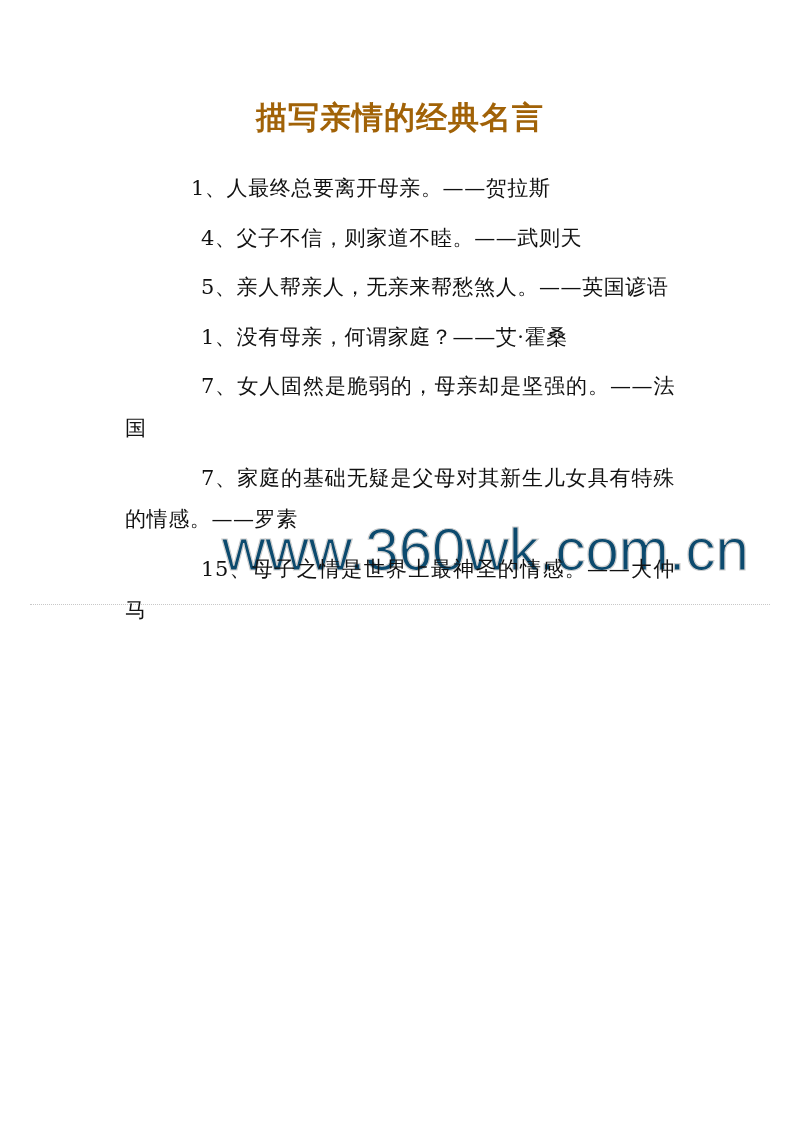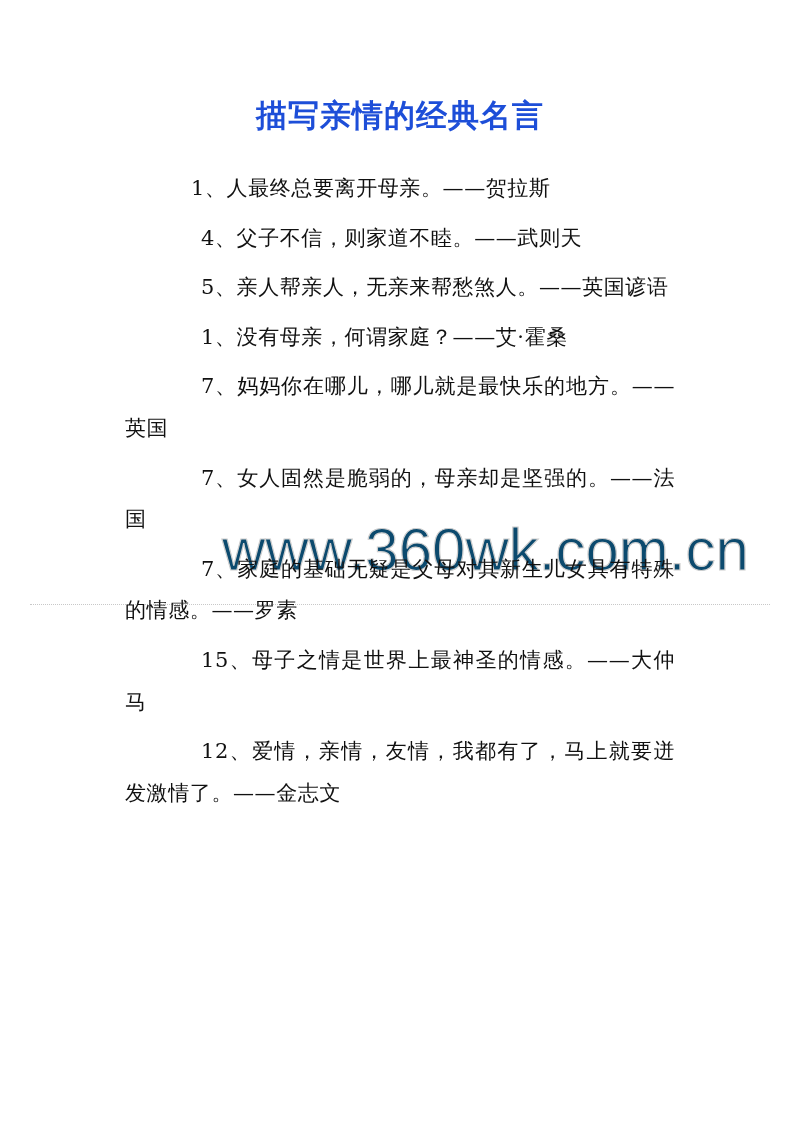--- a/index.html
+++ b/index.html
@@ -20,25 +20,25 @@
       left: 0; top: 0;
       width: 800px;
       height: 1132px;
     }
     .title {
       position: absolute;
       top: 96px;
       left: 0;
       width: 800px;
       text-align: center;
-      font-family: Liberation Mono, monospace;
+      font-family: Liberation Sans, sans-serif;
       font-weight: bold;
       font-size: 31px;
       letter-spacing: 1px;
-      color: #1d4ed8;
+      color: #a16207;
       line-height: 44px;
     }
     .body-text {
       position: absolute;
       top: 160px;
       left: 117px;
       width: 566px;
       font-size: 21px;
       line-height: 41.6px;
     }
@@ -84,20 +84,18 @@
   <div class="watermark">www.360wk.com.cn</div>
   <div class="divider"></div>
 
   <div class="title">描写亲情的经典名言</div>
 
   <div class="body-text">
     <p class="para first">1、人最终总要离开母亲。——贺拉斯</p>
     <p class="para">4、父子不信，则家道不睦。——武则天</p>
     <p class="para">5、亲人帮亲人，无亲来帮愁煞人。——英国谚语</p>
     <p class="para">1、没有母亲，何谓家庭？——艾·霍桑</p>
-    <p class="para">7、妈妈你在哪儿，哪儿就是最快乐的地方。——英国</p>
     <p class="para">7、女人固然是脆弱的，母亲却是坚强的。——法国</p>
     <p class="para">7、家庭的基础无疑是父母对其新生儿女具有特殊的情感。——罗素</p>
     <p class="para">15、母子之情是世界上最神圣的情感。——大仲马</p>
-    <p class="para">12、爱情，亲情，友情，我都有了，马上就要迸发激情了。——金志文</p>
   </div>
 
 </div>
 
 </body></html>

